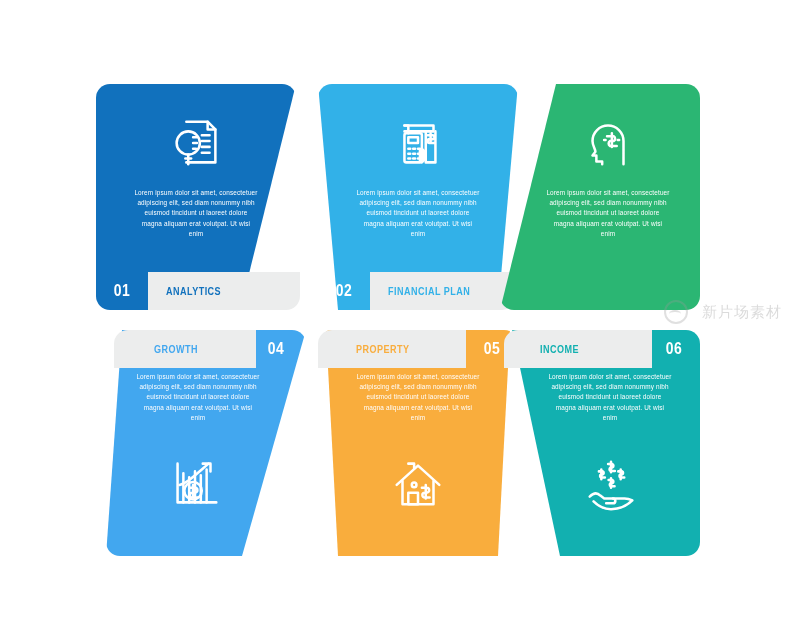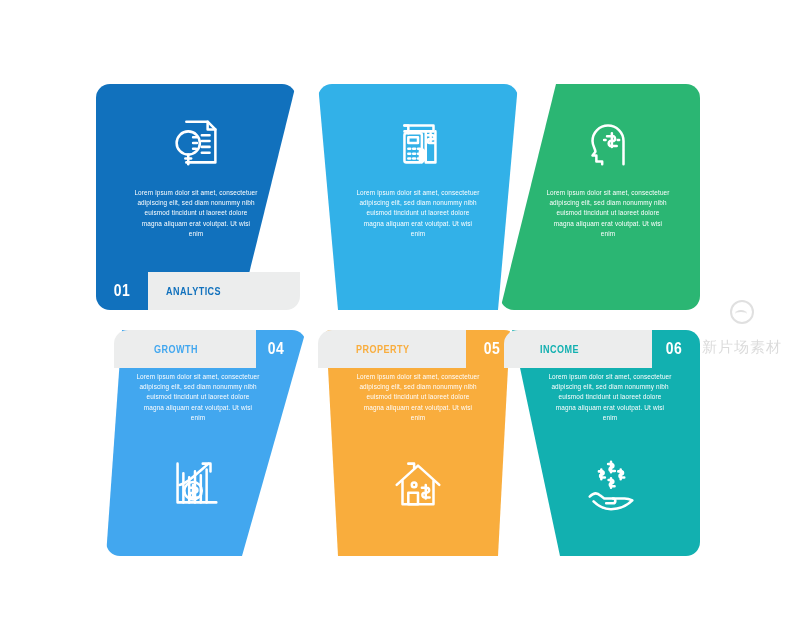--- a/index.html
+++ b/index.html
@@ -164,21 +164,20 @@
   
   .watermark {
     position: absolute;
     right: 18px;
     top: 300px;
     display: flex;
     align-items: center;
     gap: 14px;
     opacity: 0.30;
     pointer-events: none;
-    flex-direction: column;
   }
   .watermark .wm-text {
     font-size: 15px;
     color: #8a8a8a;
     letter-spacing: 1px;
   }
   .wm-circle {
     width: 20px; height: 20px;
     border-radius: 50%;
     border: 2px solid #9a9a9a;
@@ -227,20 +226,25 @@
         <path d="M18 14 h30 v6 h-30"></path>
         <rect x="18" y="22" width="18" height="30" rx="2"></rect>
         <rect x="22" y="26" width="10" height="6"></rect>
         <path d="M22 38 h2 M27 38 h2 M32 38 h2 M22 43 h2 M27 43 h2 M32 43 h2 M22 48 h2 M27 48 h2 M32 48 h2"></path>
         <path d="M40 20 v32 h10 v-32"></path>
         <path d="M45 22 v10 M42 24 h5 a2 2 0 0 1 0 4 h-3 a2 2 0 0 0 0 4 h5"></path>
         <path d="M34 40 l2 -2 l2 2 v10 l-2 2 l-2 -2 z"></path>
       </svg>
     </div>
     <div class="desc">Lorem ipsum dolor sit amet, consectetuer adipiscing elit, sed diam nonummy nibh euismod tincidunt ut laoreet dolore magna aliquam erat volutpat. Ut wisi enim</div>
+    <div class="labelbar">
+      <div class="plate"></div>
+      <div class="num">02</div>
+      <div class="title" style="color:#32b1e8">FINANCIAL PLAN</div>
+    </div>
   </div>
 
   <div class="card top c3">
     <div class="shape" style="background:#2bb673"></div>
     <div class="icon-wrap">
       <svg viewBox="0 0 64 64" fill="none" stroke="#ffffff" stroke-width="2.6" stroke-linecap="round" stroke-linejoin="round">
         <path d="M48 54 V30 a16 16 0 0 0 -32 0 c0 5 3 8 3 11 l-3 4 h4 v6 h6 v3"></path>
         <path d="M36 22 v14 M31 25 h7 a3 3 0 0 1 0 5 h-4 a3 3 0 0 0 0 5 h7"></path>
         <path d="M28 29 h1.5 M42 29 h1.5"></path>
       </svg>

